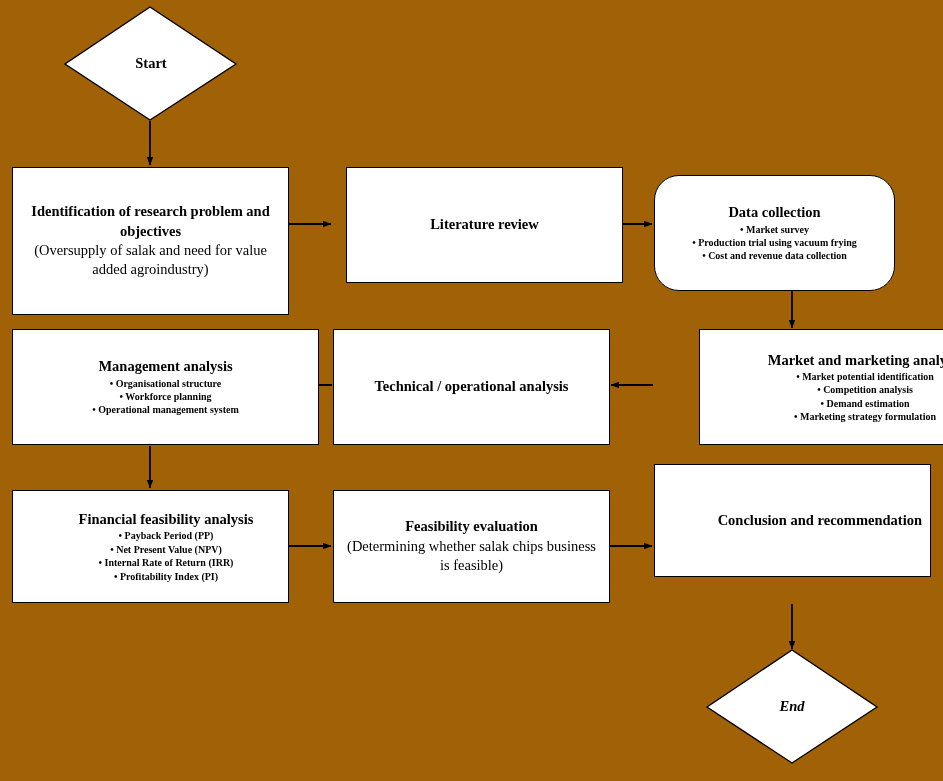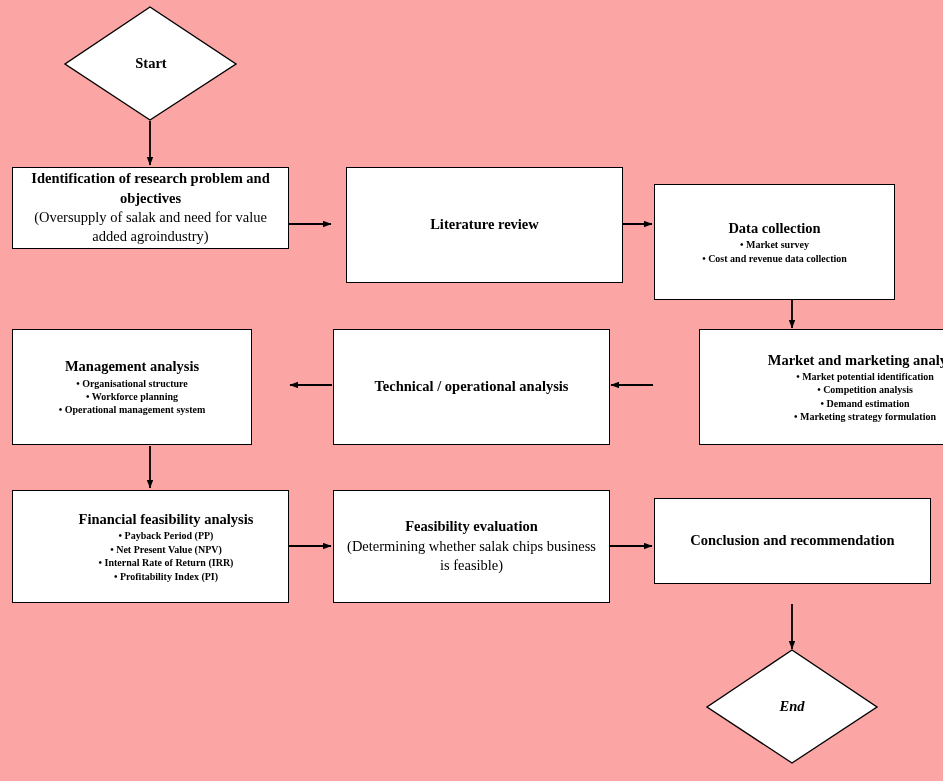--- a/index.html
+++ b/index.html
@@ -4,21 +4,21 @@
 <style>
   html, body {
     margin: 0;
     padding: 0;
     background: #ffffff;
   }
   #canvas {
     position: relative;
     width: 943px;
     height: 781px;
-    background: #fca5a5;
+    background: #a16207;
     font-family: "Liberation Serif", "DejaVu Serif", serif;
     overflow: hidden;
   }
   svg.layer {
     position: absolute;
     left: 0;
     top: 0;
     width: 943px;
     height: 781px;
     pointer-events: none;
@@ -102,38 +102,39 @@
 
     <polygon points="150,7 236,64 150,120 65,64" fill="#ffffff" stroke="#000000" stroke-width="1.4"></polygon>
 
     <polygon points="792,650 877,707 792,763 707,707" fill="#ffffff" stroke="#000000" stroke-width="1.4"></polygon>
   </svg>
 
   <div class="terminator" style="left:65px; top:7px; width:172px; height:113px;">
     <span class="tlabel">Start</span>
   </div>
 
-  <div class="node" style="left:12px; top:167px; width:277px; height:82px;">
+  <div class="node" style="left:12px; top:167px; width:277px; height:148px;">
     <div class="title">Identification of research problem and objectives</div>
     <div class="sub">(Oversupply of salak and need for value added agroindustry)</div>
   </div>
 
   <div class="node" style="left:346px; top:167px; width:277px; height:116px;text-align:center;">
     <div class="title">Literature review</div>
   </div>
 
-  <div class="node" style="left:654px; top:184px; width:241px; height:116px;">
+  <div class="node" style="left:654px; top:175px; width:241px; height:116px;border-radius:25px;">
     <div class="title">Data collection</div>
     <div class="bullets">
         <div>• Market survey</div>
+        <div>• Production trial using vacuum frying</div>
         <div>• Cost and revenue data collection</div>
       </div>
   </div>
 
-  <div class="node" style="left:12px; top:329px; width:240px; height:116px;">
+  <div class="node" style="left:12px; top:329px; width:307px; height:116px;">
     <div class="title">Management analysis</div>
     <div class="bullets">
         <div>• Organisational structure</div>
         <div>• Workforce planning</div>
         <div>• Operational management system</div>
       </div>
   </div>
 
   <div class="node" style="left:333px; top:329px; width:277px; height:116px;">
     <div class="title">Technical / operational analysis</div>
@@ -157,21 +158,21 @@
         <div>• Internal Rate of Return (IRR)</div>
         <div>• Profitability Index (PI)</div>
       </div>
   </div>
 
   <div class="node" style="left:333px; top:490px; width:277px; height:113px;">
     <div class="title">Feasibility evaluation</div>
     <div class="sub">(Determining whether salak chips business is feasible)</div>
   </div>
 
-  <div class="node" style="left:654px; top:498px; width:277px; height:86px;">
+  <div class="node" style="left:654px; top:464px; width:277px; height:113px;align-items:flex-end;">
     <div class="title">Conclusion and recommendation</div>
   </div>
 
   <div class="terminator" style="left:707px; top:650px; width:170px; height:113px;font-style:italic;">
     <span class="tlabel">End</span>
   </div>
 
 </div>
 
 </body></html>

